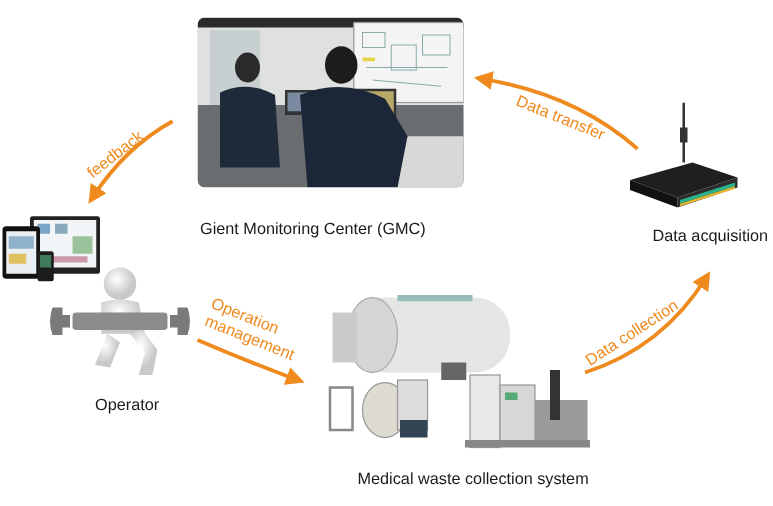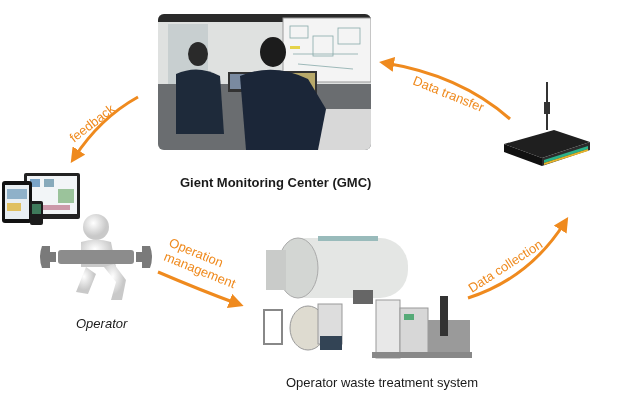--- a/index.html
+++ b/index.html
@@ -30,21 +30,21 @@
     <rect x="70" y="58" width="28" height="20" fill="#333"></rect>
       <rect x="72" y="60" width="24" height="15" fill="#7a8aa0"></rect>
     <rect x="125" y="57" width="34" height="24" fill="#333"></rect>
       <rect x="127" y="59" width="30" height="19" fill="#b8a96a"></rect>
     <ellipse cx="40" cy="40" rx="10" ry="12" fill="#2a2a2a"></ellipse>
     <path d="M18 60 Q40 50 62 62 L66 120 L18 120 Z" fill="#1e2a3a"></path>
     <ellipse cx="115" cy="38" rx="13" ry="15" fill="#1c1c1c"></ellipse>
     <path d="M82 62 Q115 48 150 65 L168 95 L160 136 L88 136 Z" fill="#1b2638"></path>
   </svg>
 </div>
-<div class="abs label" style="left:180px;top:175px;font-weight:bold;">Gient Monitoring Center (GMC)</div>
+<div class="abs label" style="left:160px;top:175px;">Gient Monitoring Center (GMC)</div>
 
 <div class="abs" style="left:0;top:165px;width:82px;height:62px;">
   <svg width="82" height="62" viewBox="0 0 82 62">
     <rect x="24" y="8" width="56" height="46" fill="#222" rx="2"></rect>
     <rect x="27" y="11" width="50" height="38" fill="#f2f5f7"></rect>
     <rect x="30" y="14" width="10" height="8" fill="#7aa4c8"></rect>
       <rect x="44" y="14" width="10" height="8" fill="#8ab"></rect>
       <rect x="58" y="24" width="16" height="14" fill="#9bc39b"></rect>
     <rect x="30" y="40" width="40" height="5" fill="#c9a"></rect>
     <rect x="2" y="16" width="30" height="42" rx="3" fill="#111"></rect>
@@ -66,34 +66,35 @@
       </defs>
     <circle cx="60" cy="15" r="13" fill="url(#g1)"></circle>
     <path d="M45 30 Q60 25 75 30 L80 55 L45 55 Z" fill="url(#g1)"></path>
     <path d="M50 55 L40 80 L52 82 L60 62 Z" fill="url(#g1)"></path>
     <path d="M68 55 L80 70 L75 88 L86 88 L90 68 L78 52 Z" fill="url(#g1)"></path>
     <rect x="22" y="38" width="76" height="14" rx="3" fill="#8c8c8c"></rect>
     <path d="M6 34 Q2 45 6 56 L14 56 L14 50 L20 50 L20 40 L14 40 L14 34 Z" fill="#7a7a7a"></path>
     <path d="M114 34 Q118 45 114 56 L106 56 L106 50 L100 50 L100 40 L106 40 L106 34 Z" fill="#7a7a7a"></path>
   </svg>
 </div>
-<div class="abs label" style="left:76px;top:316px;font-style:italic;">Operator</div>
+<div class="abs label" style="left:76px;top:316px;">Operator</div>
 
 <div class="abs" style="left:502px;top:82px;width:90px;height:86px;">
   <svg width="90" height="86" viewBox="0 0 90 86">
     <line x1="45" y1="0" x2="45" y2="48" stroke="#333" stroke-width="2"></line>
     <rect x="42" y="20" width="6" height="12" fill="#333"></rect>
     <polygon points="2,62 52,48 88,60 40,76" fill="#1f1f1f"></polygon>
     <polygon points="40,76 88,60 88,68 40,84" fill="#2b2b2b"></polygon>
     <polygon points="2,62 40,76 40,84 2,70" fill="#111"></polygon>
     <polygon points="42,78 86,64 86,67 42,81" fill="#2bb28a"></polygon>
     <polygon points="42,81 86,67 86,69 42,83" fill="#e8b62c"></polygon>
   </svg>
 </div>
 <div class="abs label" style="left:522px;top:181px;line-height:15px;">
+  <div>Data acquisition</div>
 </div>
 
 <div class="abs" style="left:258px;top:228px;width:218px;height:140px;">
   <svg width="218" height="140" viewBox="0 0 218 140">
     <rect x="20" y="10" width="130" height="60" rx="28" fill="#e4e6e4"></rect>
     <ellipse cx="40" cy="40" rx="20" ry="30" fill="#d3d6d3" stroke="#aaa"></ellipse>
     <rect x="8" y="22" width="20" height="40" fill="#c9cbc9"></rect>
     <rect x="60" y="8" width="60" height="5" fill="#9bb"></rect>
     <rect x="95" y="62" width="20" height="14" fill="#666"></rect>
     <rect x="6" y="82" width="18" height="34" fill="none" stroke="#888" stroke-width="2"></rect>
@@ -101,21 +102,21 @@
     <rect x="60" y="76" width="24" height="40" fill="#ddd" stroke="#999"></rect>
     <rect x="62" y="108" width="22" height="14" fill="#345"></rect>
     <rect x="118" y="72" width="24" height="58" fill="#e8e8e8" stroke="#999"></rect>
     <rect x="142" y="80" width="28" height="46" fill="#d7d7d7" stroke="#999"></rect>
     <rect x="146" y="86" width="10" height="6" fill="#5a7"></rect>
     <rect x="170" y="92" width="42" height="32" fill="#9a9a9a"></rect>
     <rect x="182" y="68" width="8" height="40" fill="#333"></rect>
     <rect x="114" y="124" width="100" height="6" fill="#888"></rect>
   </svg>
 </div>
-<div class="abs label" style="left:286px;top:375px;">Operator waste treatment system</div>
+<div class="abs label" style="left:286px;top:375px;">Medical waste collection system</div>
 
 <svg class="abs" style="left:0;top:0;" width="618" height="405" viewBox="0 0 618 405">
   <defs>
     <marker id="ah" viewBox="0 0 10 10" refX="6" refY="5" markerWidth="5" markerHeight="5" orient="auto-start-reverse">
       <path d="M0 0 L10 5 L0 10 Z" fill="#ef8a1e"></path>
     </marker>
   </defs>
 
   <path d="M138 97 Q100 118 74 158" stroke="#ef8a1e" stroke-width="3" fill="none" marker-end="url(#ah)"></path>
   <text class="arrow-text" transform="translate(74 143) rotate(-38)">feedback</text>

